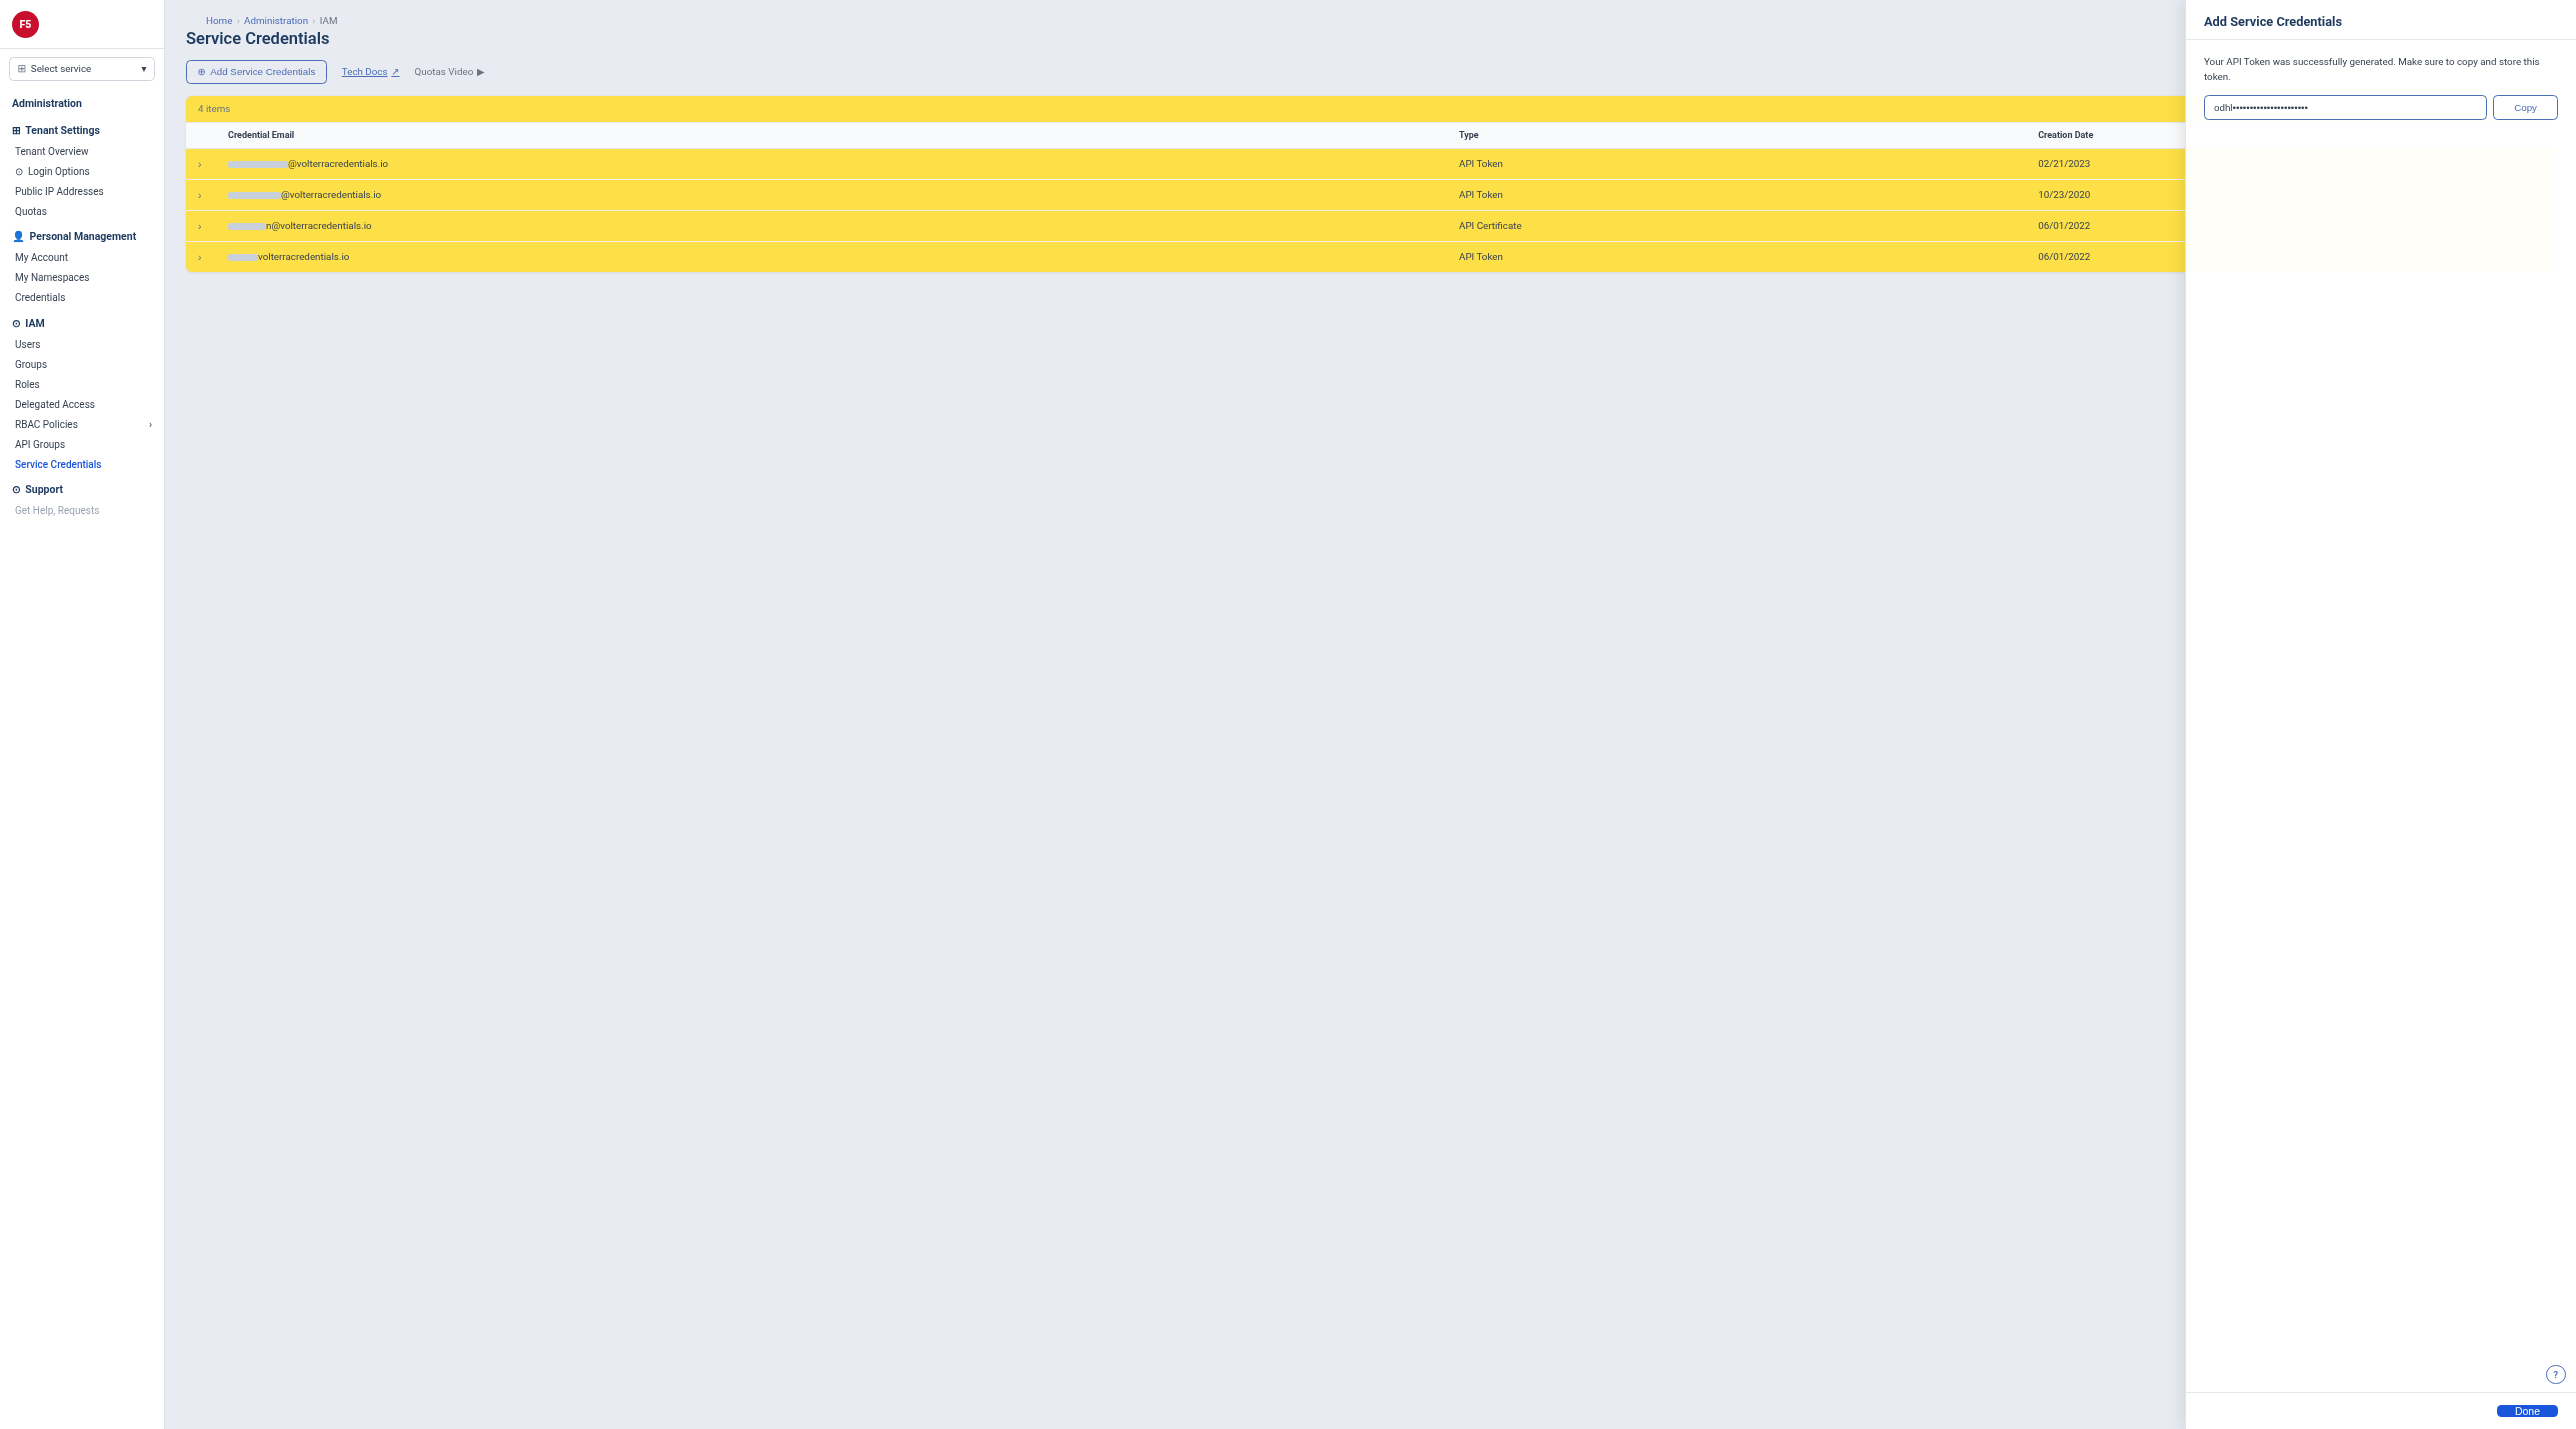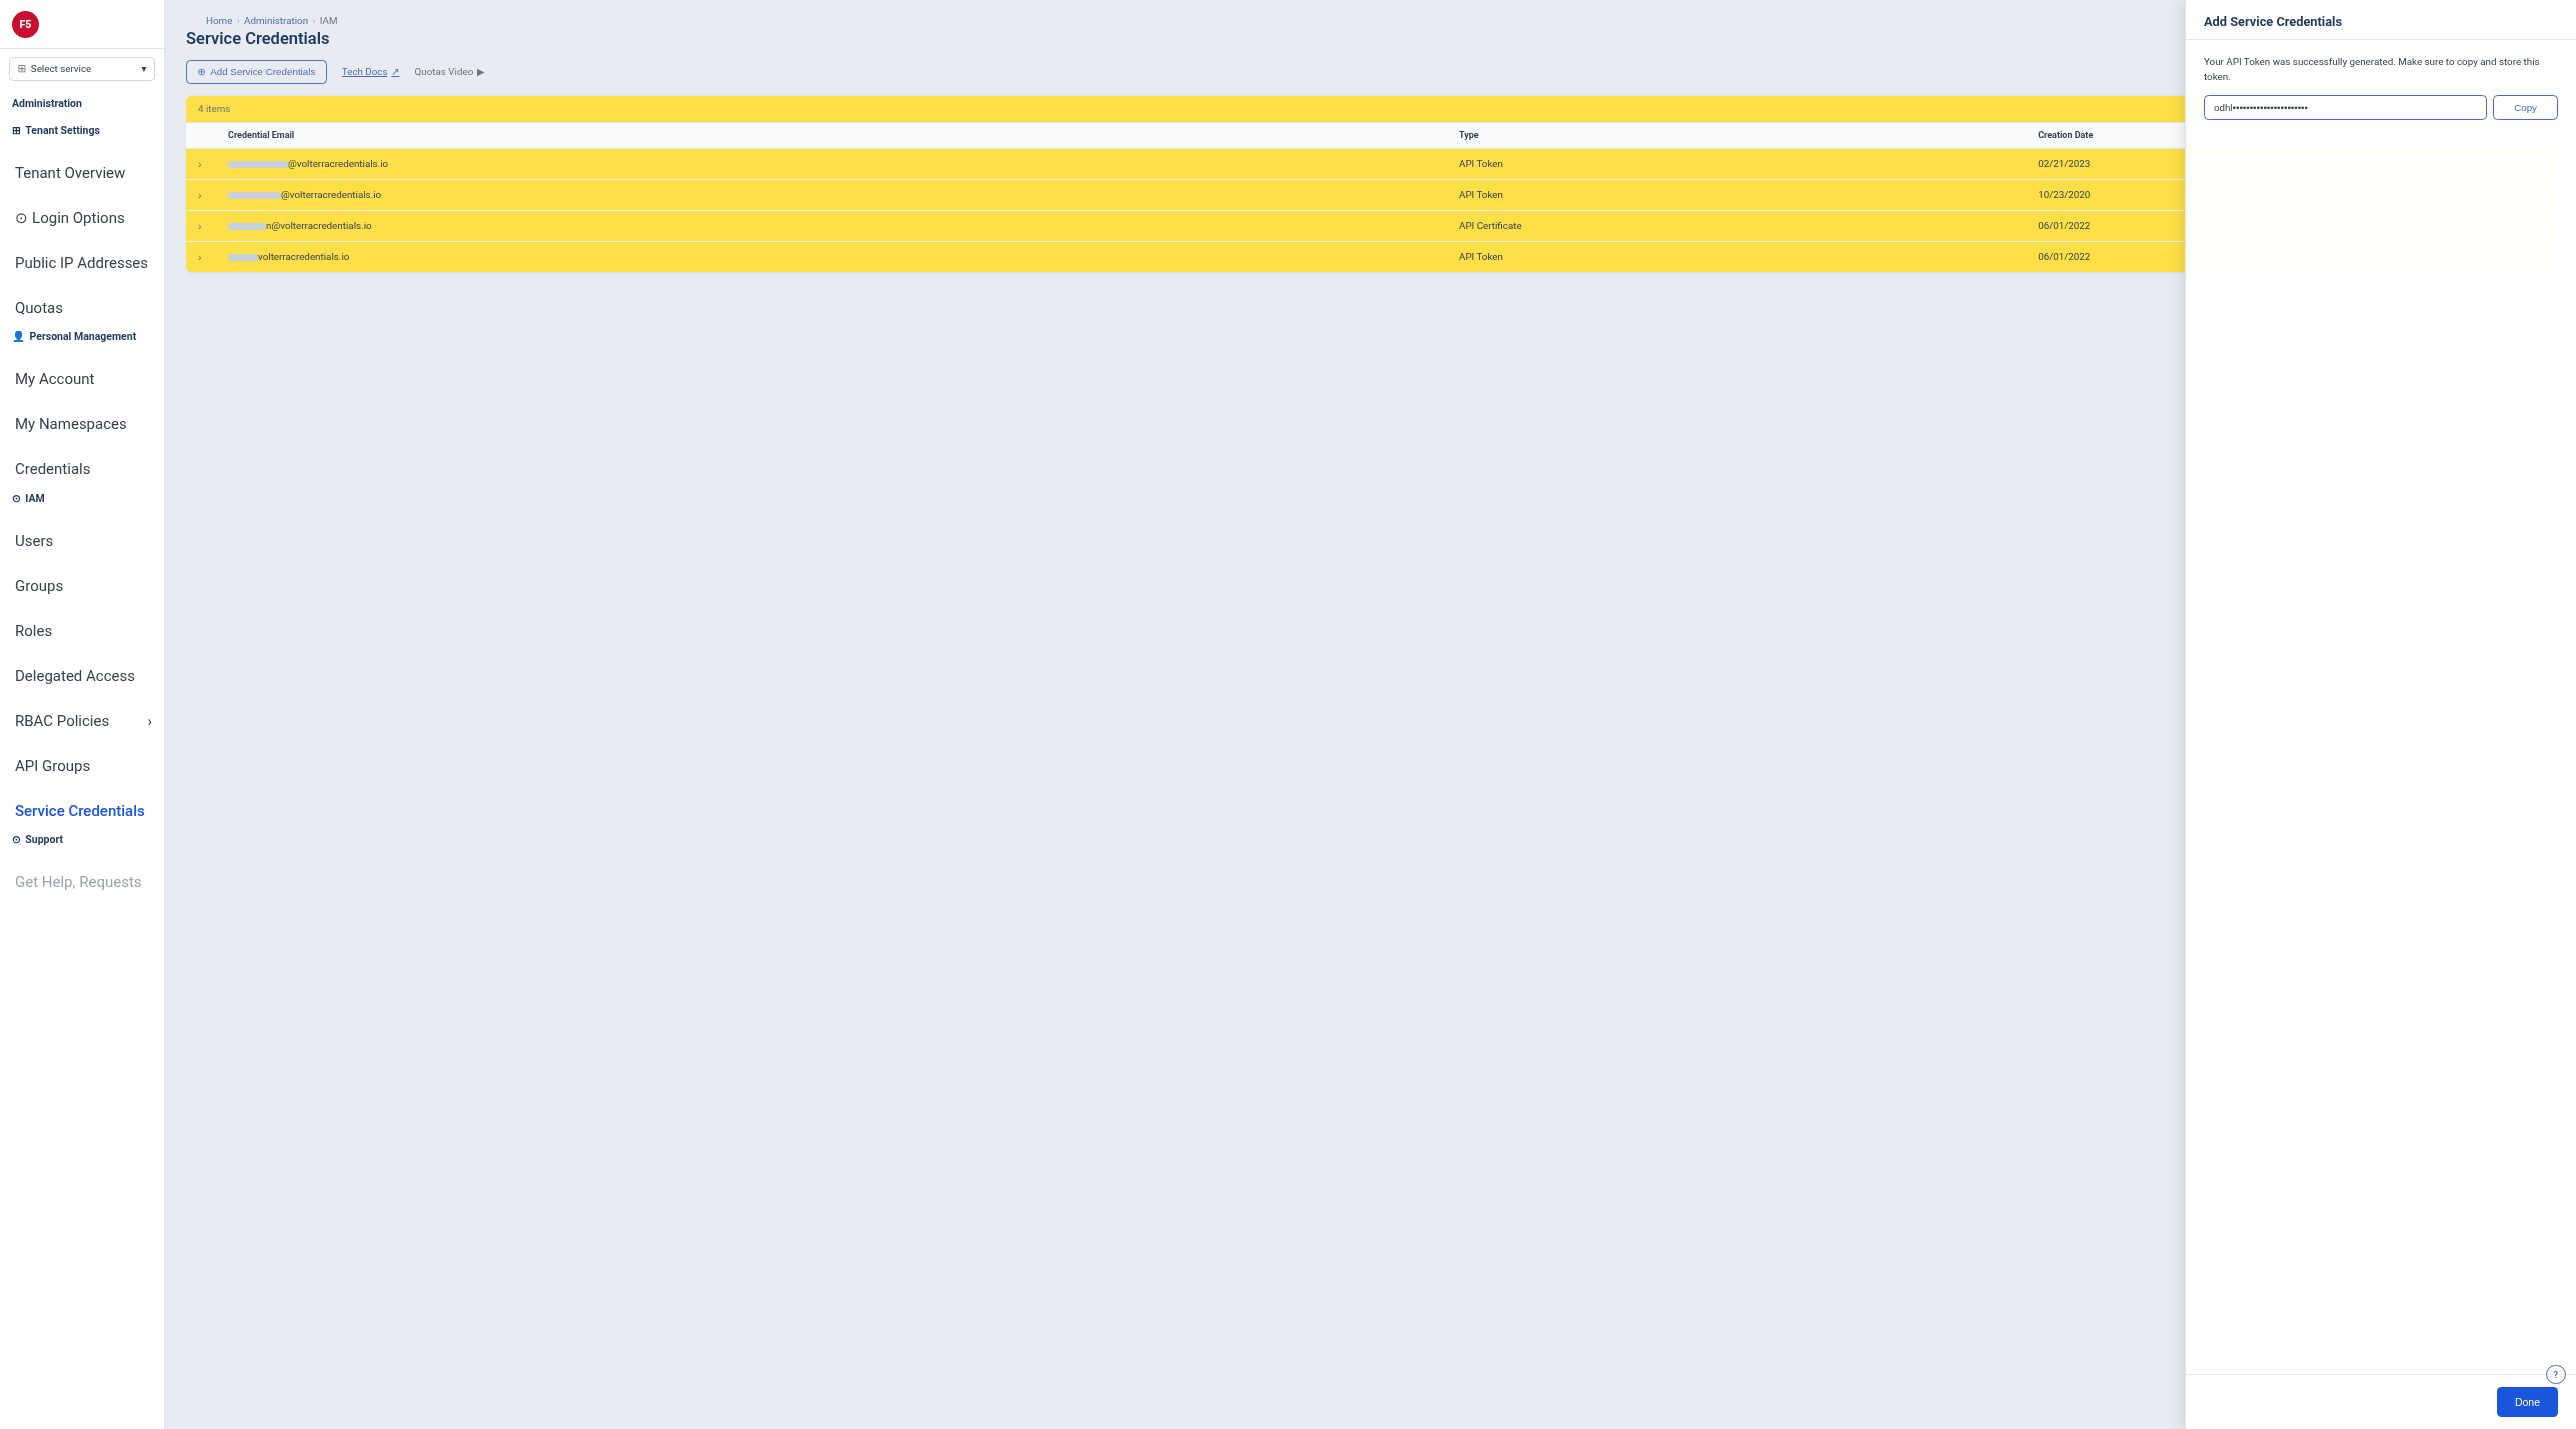--- a/index.html
+++ b/index.html
@@ -40,23 +40,23 @@
     }
     .service-select-left { display: flex; align-items: center; gap: 4.5px; }
     .grid-icon { font-size: 10.5px; color: #6b7280; }
 
     .sidebar-section-title {
       font-size: 10.5px; font-weight: 700; color: #1e3a5f;
       padding: 9px 12px 4.5px;
     }
     .sidebar-item {
       padding: 4.5px 12px 4.5px 15px;
-      font-size: 15px; color: #374151;
-      cursor: pointer;
-      display: flex; align-items: center; gap: 4.5px; margin-top: 18px;
+      font-size: 10px; color: #374151;
+      cursor: pointer;
+      display: flex; align-items: center; gap: 4.5px;
     }
     .sidebar-item.active { color: #1a56db; font-weight: 500; }
     .sidebar-item.muted { color: #9ca3af; }
     .sidebar-section-header {
       display: flex; align-items: center; gap: 4.5px;
       padding: 9px 12px 4.5px;
       font-size: 10.5px; font-weight: 700; color: #1e3a5f;
     }
     .has-arrow { justify-content: space-between; }
 
@@ -201,21 +201,21 @@
       font-size: 9.8px;
       font-weight: 500;
       cursor: pointer;
     }
     .panel-footer {
       padding: 12px 18px;
       border-top: 0.8px solid #e5e7eb;
       display: flex; justify-content: flex-end;
     }
     .btn-done {
-      padding: 9px 18px;
+      padding: 0 18px;
       background: #1a56db;
       border: none;
       border-radius: 4.5px;
       color: #fff;
       font-size: 10.5px;
       font-weight: 500;
       cursor: pointer;
     }
 
     .help-icon {

